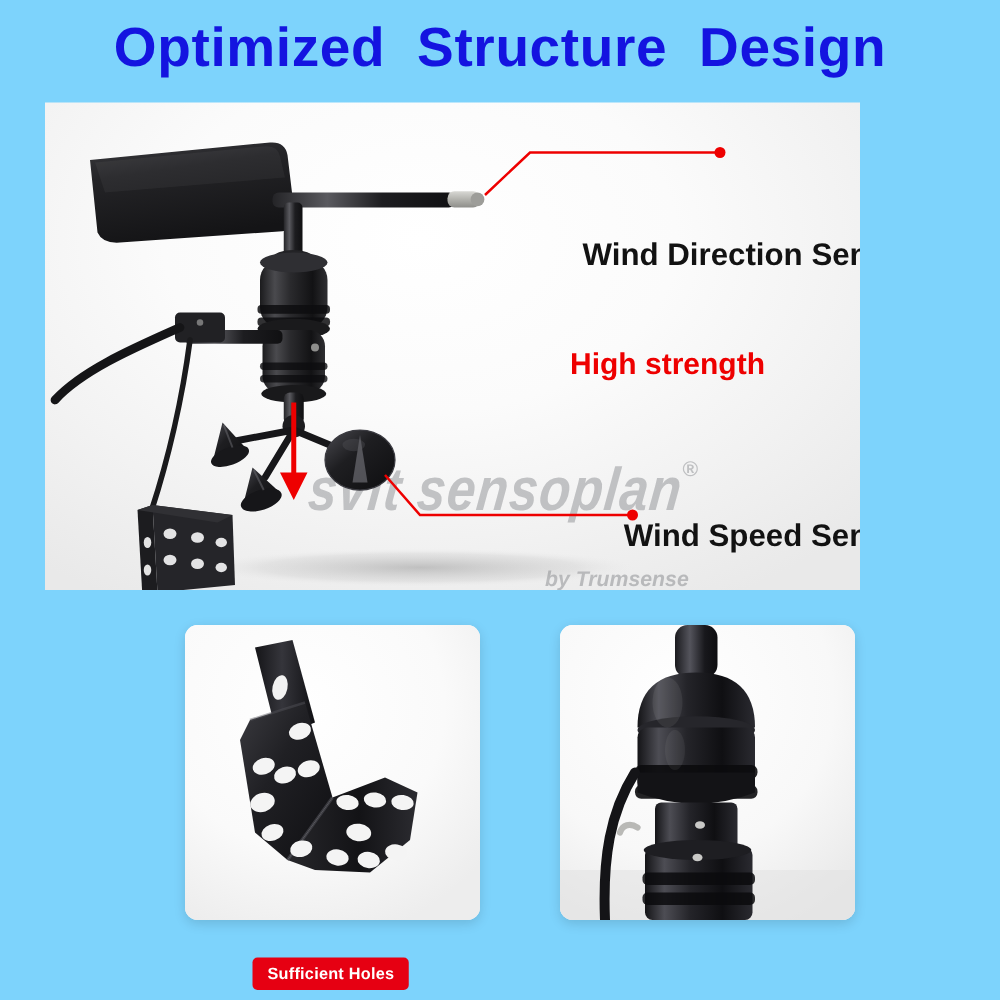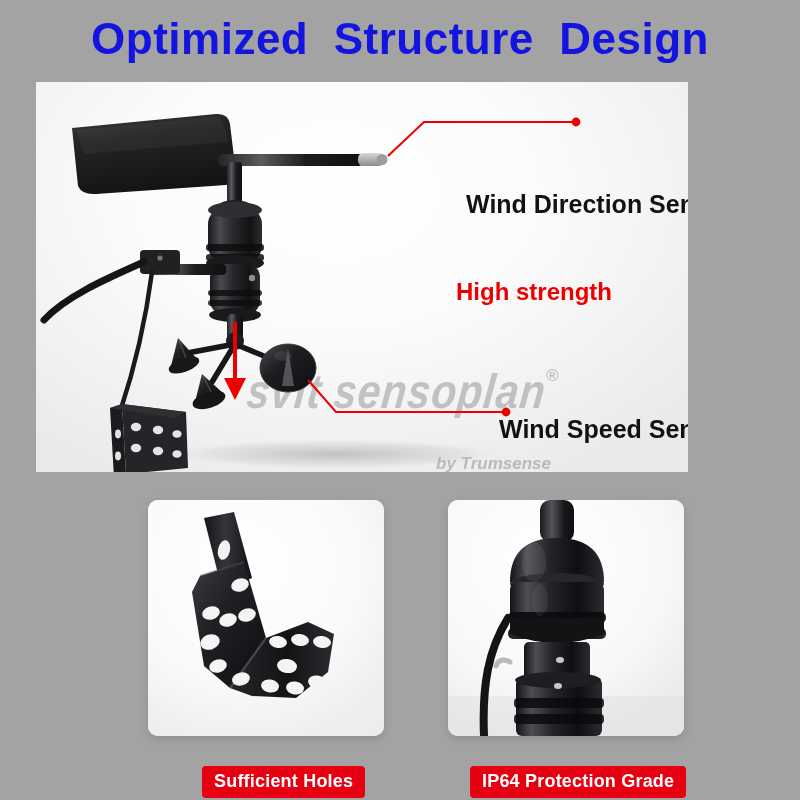--- a/index.html
+++ b/index.html
@@ -8,21 +8,21 @@
     padding: 0;
     background: #ffffff;
   }
   body {
     font-family: "Liberation Sans", sans-serif;
   }
   .page {
     position: relative;
     width: 800px;
     height: 800px;
-    background: #a3a3a3;
+    background: #7dd3fc;
     overflow: hidden;
   }
 
   
   .title-bar {
     position: absolute;
     left: 0;
     top: 16px;
     width: 800px;
     text-align: center;
@@ -148,21 +148,21 @@
   }
   .inset-left  { left: 148px; top: 500px; }
   .inset-right { left: 448px; top: 500px; }
   .inset svg { display: block; width: 236px; height: 236px; }
 
   .cap-badge {
     position: absolute;
     background: #e60012;
     color: #ffffff;
     font-family: "Liberation Sans", sans-serif;
-    font-size: 18px;
+    font-size: 13px;
     font-weight: bold;
     padding: 5px 12px 6px 12px;
     border-radius: 4px;
     white-space: nowrap;
     letter-spacing: 0.2px;
   }
   .cap-left  { left: 202px; top: 766px; }
   .cap-right { left: 470px; top: 766px; }
 </style>
 </head>
@@ -424,15 +424,14 @@
 
       <path d="M60 118 C 40 150, 34 186, 36 236" stroke="#141417" stroke-width="8" fill="none" stroke-linecap="round"></path>
       <path d="M62 162 C 56 158, 50 160, 48 166" stroke="#b9b9b6" stroke-width="5" fill="none" stroke-linecap="round"></path>
 
       <ellipse cx="86" cy="62" rx="12" ry="20" fill="#ffffff" opacity="0.07"></ellipse>
       <ellipse cx="92" cy="100" rx="8" ry="16" fill="#ffffff" opacity="0.06"></ellipse>
     </svg>
   </div>
 
   <div class="cap-badge cap-left">Sufficient Holes</div>
-  <div class="cap-badge cap-right">IP64 Protection Grade</div>
 
 </div>
 
 </body></html>

